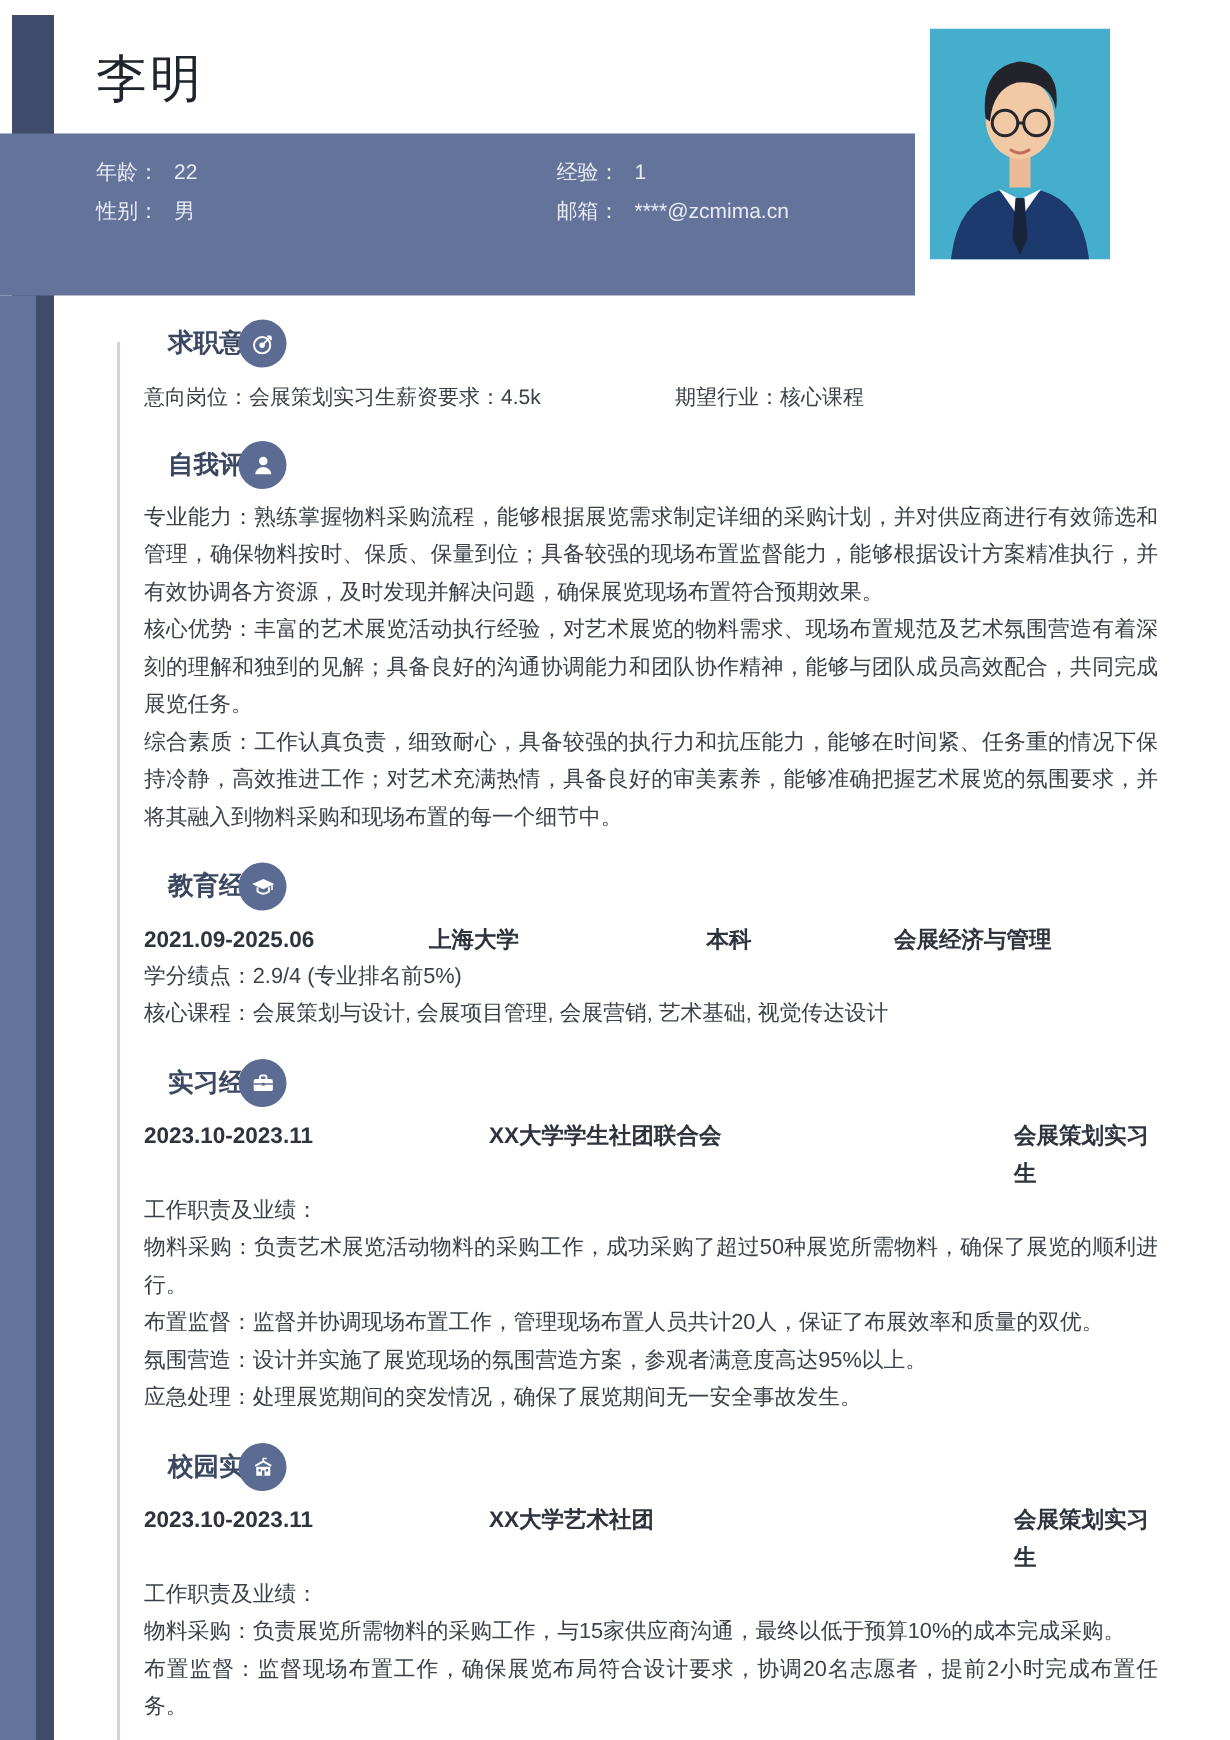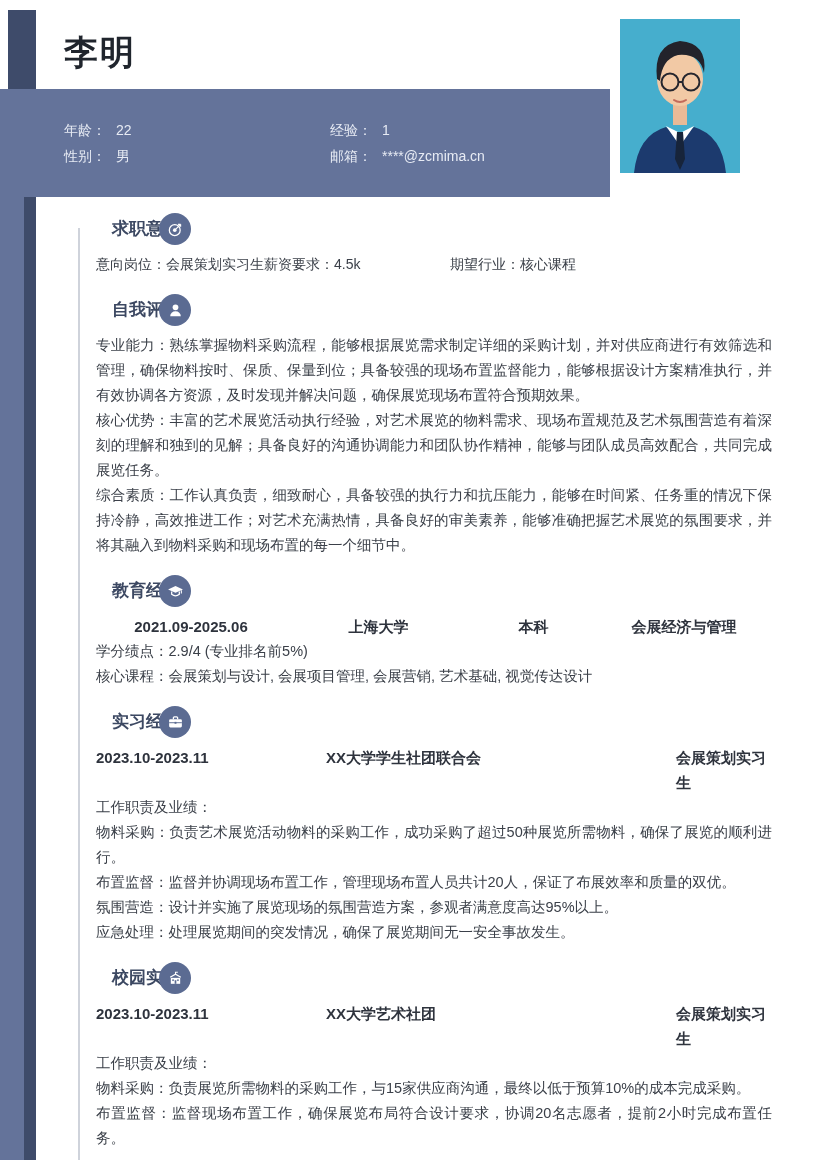--- a/index.html
+++ b/index.html
@@ -2,40 +2,40 @@
 <html><head>
 <meta charset="utf-8">
 <style>
   html,body{margin:0;padding:0;background:#ffffff;}
   .page{position:relative;width:820px;height:1160px;background:#ffffff;overflow:hidden;
         font-family:"Liberation Sans","DejaVu Sans",sans-serif;}
   
   .navy-bar{position:absolute;left:8px;top:10px;width:28px;height:1150px;background:#3e4b6a;}
   .slate-strip{position:absolute;left:0;top:197px;width:24px;height:963px;background:#64739a;z-index:1;}
   
-  .name{position:absolute;left:64px;top:30px;font-size:34px;font-weight:bold;color:#20252d;letter-spacing:2px;z-index:2;}
+  .name{position:absolute;left:64px;top:30px;font-size:34px;font-weight:normal;color:#20252d;letter-spacing:2px;z-index:2;}
   .info-box{position:absolute;left:0;top:89px;width:610px;height:108px;background:#64739a;z-index:2;
             color:#e7ebf4;font-size:14px;}
-  .info-cols{display:flex;padding:28px 0 0 64px;}
+  .info-cols{display:flex;padding:12px 0 0 64px;gap:41px;}
   .info-col-left{width:266px;}
   .info-row{height:26px;line-height:26px;display:flex;white-space:nowrap;}
   .info-label{margin-right:10px;}
   .photo{position:absolute;left:620px;top:19px;width:120px;height:154px;z-index:2;}
   
   .timeline{position:absolute;left:78px;top:228px;width:2px;height:932px;background:#cfd3db;z-index:1;}
   
   .content{position:absolute;left:0;top:213px;width:820px;z-index:2;}
   .sec{position:relative;padding:0 48px 0 96px;margin-bottom:17px;}
   .ic{position:absolute;left:63px;top:0;width:32px;height:32px;border-radius:50%;background:#5b6b92;
       display:flex;align-items:center;justify-content:center;z-index:3;}
   .sec-head{position:relative;height:32px;margin-bottom:7px;}
   .sec-title{margin:0;padding-left:16px;font-size:17px;line-height:32px;font-weight:bold;color:#3c4862;}
   .txt{font-size:14.5px;line-height:25px;color:#3b4049;text-align:justify;}
   .entry{display:grid;font-weight:bold;color:#2e333d;font-size:15px;line-height:25px;}
-  .g4{grid-template-columns:190px 185px 125px auto;text-align:center;}
+  .g4{grid-template-columns:190px 185px 125px auto;}
   .g3{grid-template-columns:190px 310px auto;gap:40px;}
   .row-flex{display:flex;font-size:14px;line-height:25px;color:#3b4049;}
   .jg1{min-width:168px;white-space:nowrap;}
   .jg2{min-width:186px;white-space:nowrap;}
   .jg3{white-space:nowrap;}
 </style>
 </head>
 <body>
 
 <div class="page">

